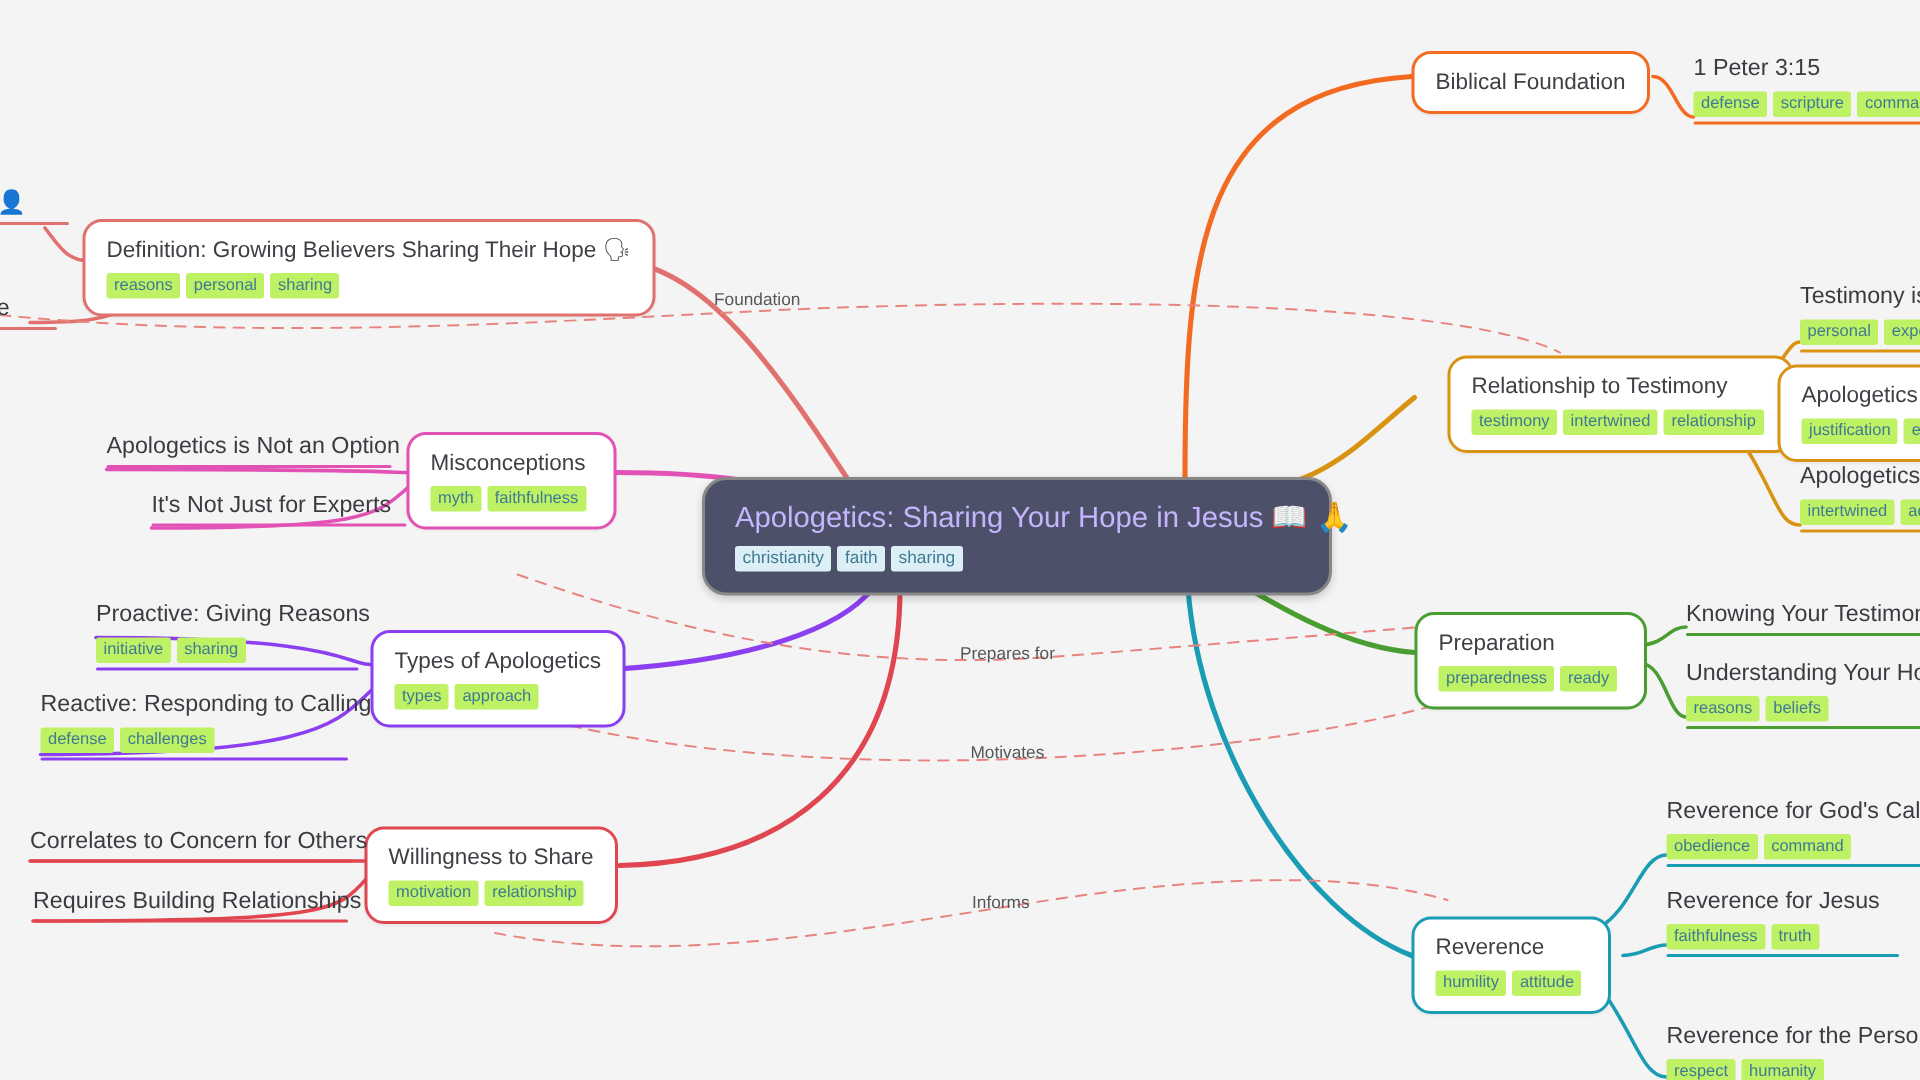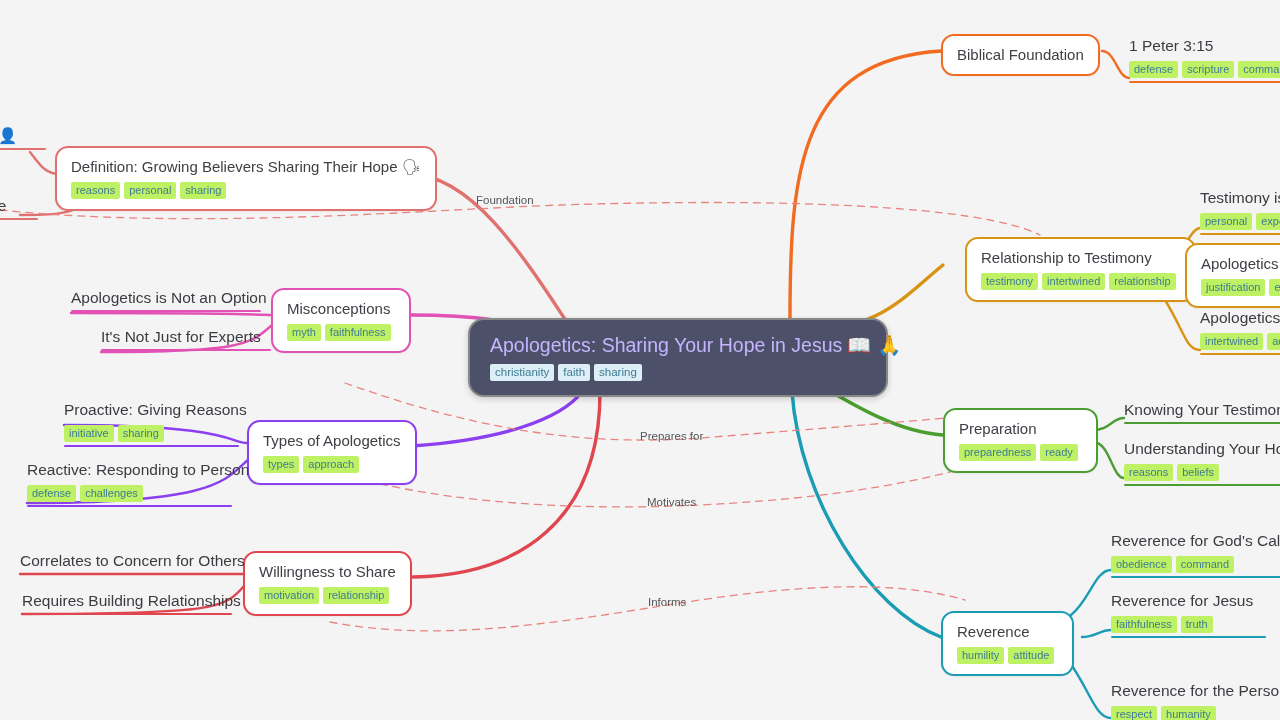--- a/index.html
+++ b/index.html
@@ -126,21 +126,21 @@
       <div class="node boxed" style="left: 247px; top: 420px; border-color: rgb(139, 63, 240);">
         <div class="node-title">Types of Apologetics</div>
         <div class="tags"><span class="tag">types</span><span class="tag">approach</span></div>
       </div>
       <div class="node leaf" style="left: 64px; top: 400px;">
         <div class="node-title">Proactive: Giving Reasons</div>
         <div class="tags"><span class="tag">initiative</span><span class="tag">sharing</span></div>
         <div style="height: 2.4px; background: rgb(139, 63, 240); margin-top: 3px; width: 175px; border-radius: 2px;"></div>
       </div>
       <div class="node leaf" style="left: 27px; top: 460px;">
-        <div class="node-title">Reactive: Responding to Person</div>
+        <div class="node-title">Reactive: Responding to Calling</div>
         <div class="tags"><span class="tag">defense</span><span class="tag">challenges</span></div>
         <div style="height: 2.4px; background: rgb(139, 63, 240); margin-top: 3px; width: 205px; border-radius: 2px;"></div>
       </div>
       <div class="node boxed" style="left: 243px; top: 551px; border-color: rgb(224, 70, 79);">
         <div class="node-title">Willingness to Share</div>
         <div class="tags"><span class="tag">motivation</span><span class="tag">relationship</span></div>
       </div>
       <div class="node leaf" style="left: 20px; top: 551px;">
         <div class="node-title">Correlates to Concern for Others</div>
         <div style="height: 2.4px; background: rgb(224, 70, 79); margin-top: 3px; width: 215px; border-radius: 2px;"></div>

